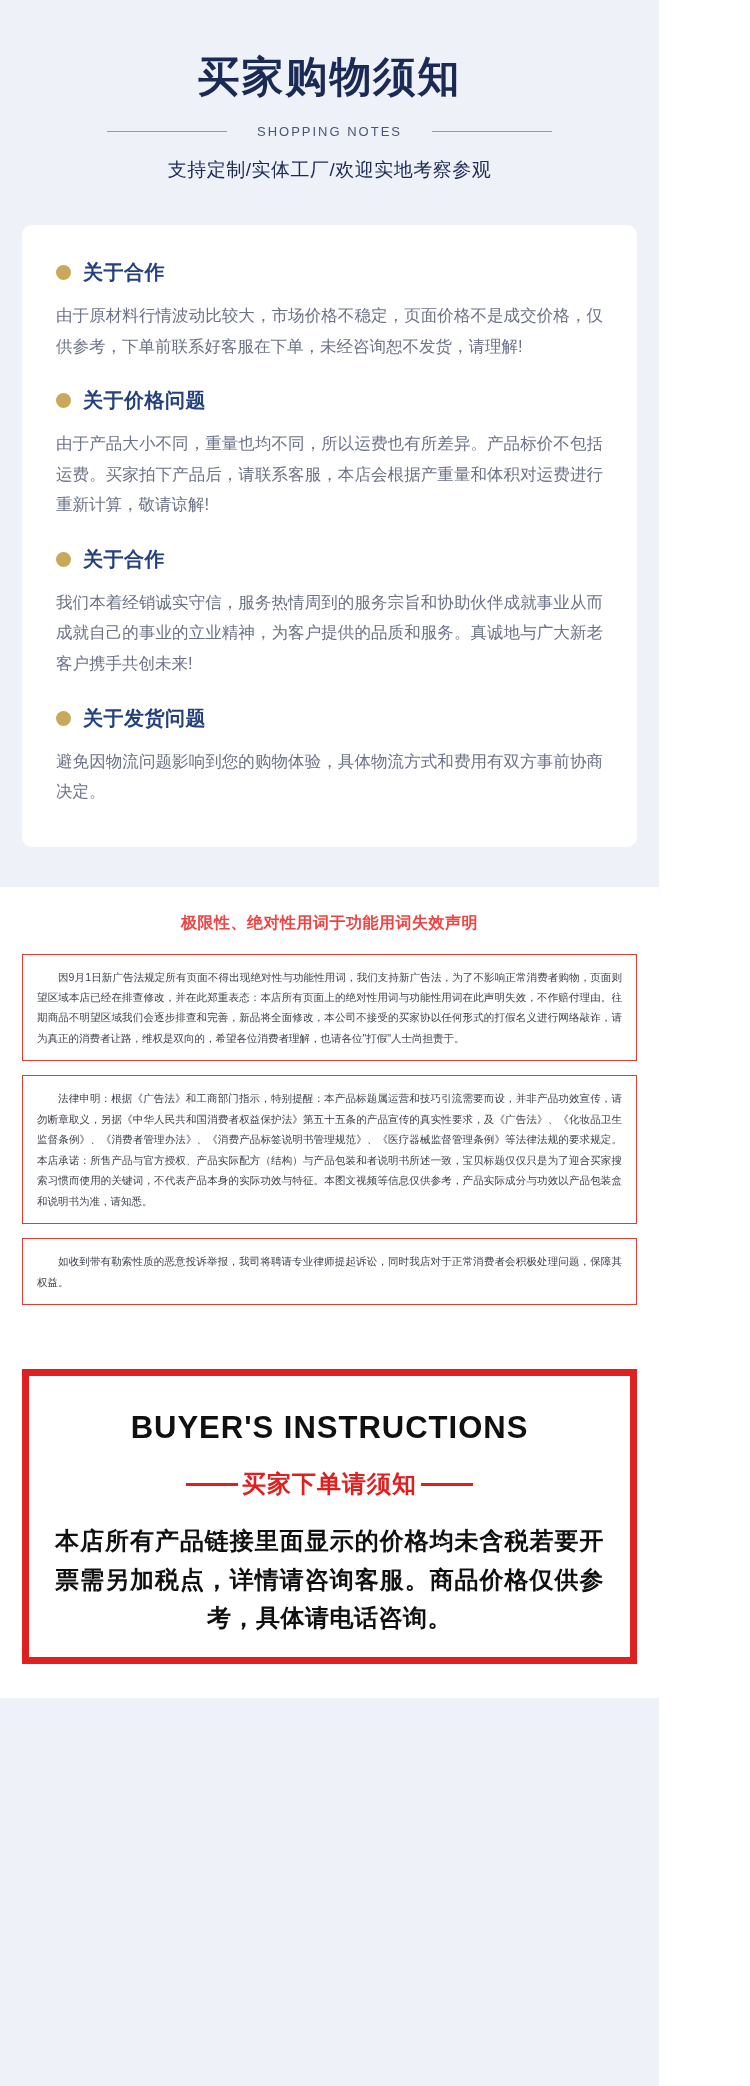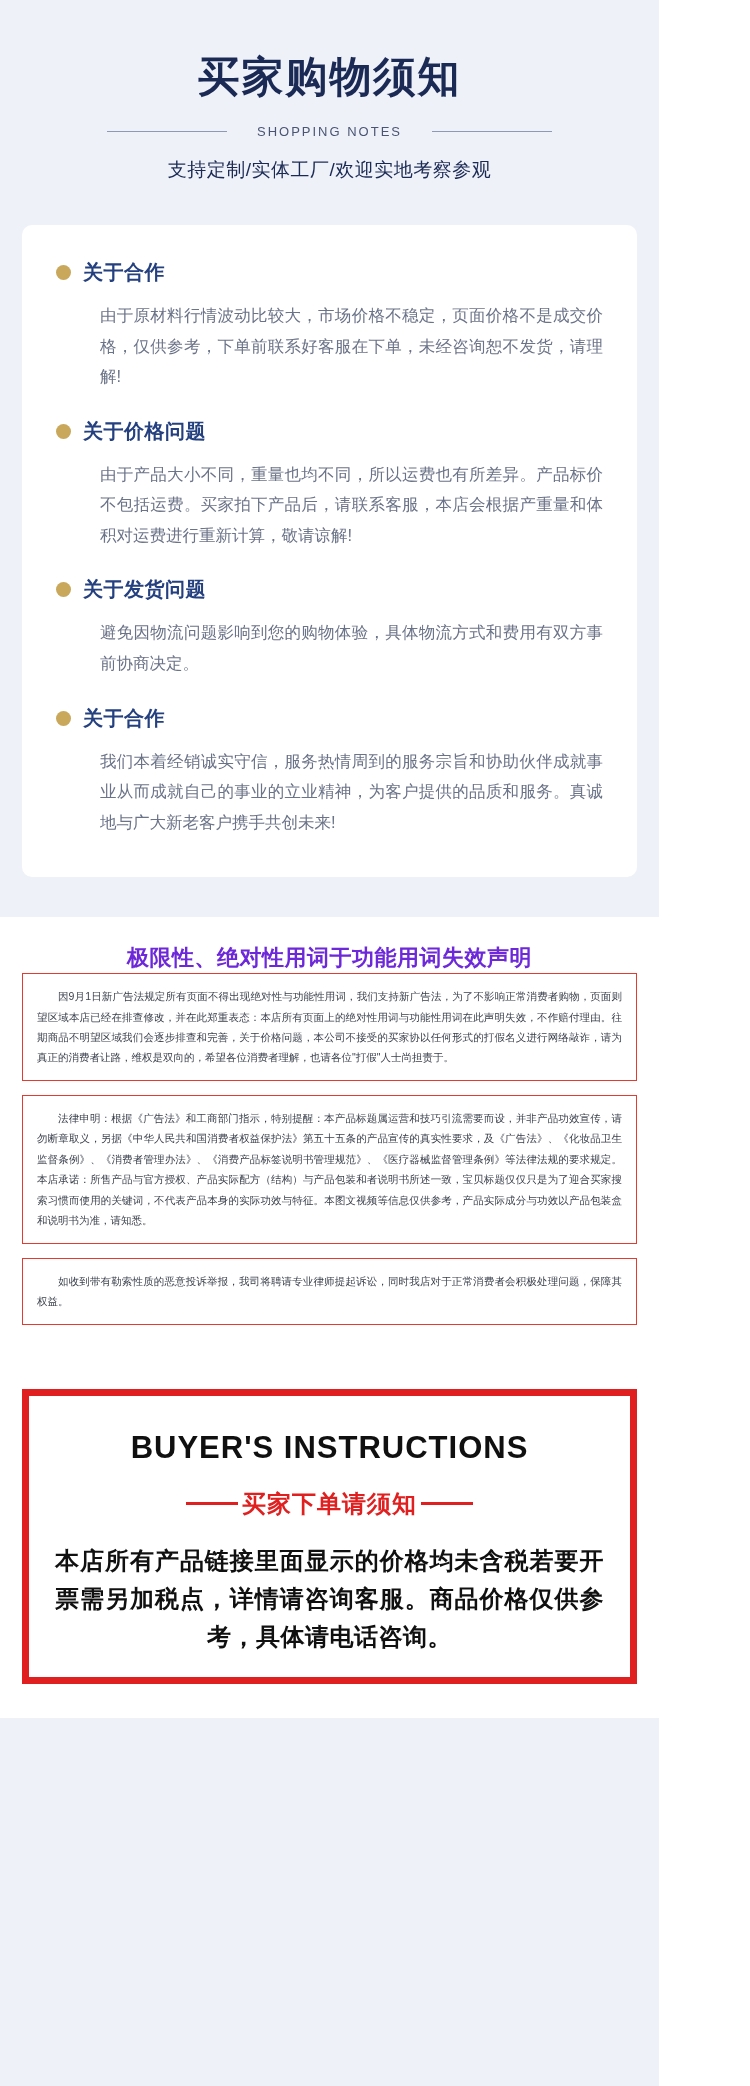--- a/index.html
+++ b/index.html
@@ -78,35 +78,35 @@
     font-size: 20px;
     font-weight: bold;
     color: #24407f;
     letter-spacing: 0.5px;
   }
   .note-body {
     font-size: 16.5px;
     line-height: 1.85;
     color: #6b7388;
     text-align: justify;
-    margin-left: 44px;
   }
 
   
   .disclaimer {
     background: #ffffff;
     margin-top: 40px;
     padding: 26px 22px 30px 22px;
   }
   .disclaimer-title {
     text-align: center;
-    color: #6d28d9;
-    font-size: 22px;
-    font-weight: bold;
-    letter-spacing: 0.5px;
+    color: #ef4444;
+    font-size: 16px;
+    font-weight: bold;
+    letter-spacing: 0.5px;
+    margin-bottom: 20px;
   }
   .red-box {
     border: 1px solid #e23b32;
     padding: 12px 14px;
     margin-bottom: 14px;
   }
   .red-box:last-child { margin-bottom: 16px; }
   .red-box p {
     font-size: 10.5px;
     line-height: 1.95;
@@ -189,40 +189,40 @@
       <div class="note-head">
         <span class="dot"></span>
         <span class="note-title">关于价格问题</span>
       </div>
       <p class="note-body">由于产品大小不同，重量也均不同，所以运费也有所差异。产品标价不包括运费。买家拍下产品后，请联系客服，本店会根据产重量和体积对运费进行重新计算，敬请谅解!</p>
     </div>
 
     <div class="note-block">
       <div class="note-head">
         <span class="dot"></span>
+        <span class="note-title">关于合作</span>
+      </div>
+      <p class="note-body">我们本着经销诚实守信，服务热情周到的服务宗旨和协助伙伴成就事业从而成就自己的事业的立业精神，为客户提供的品质和服务。真诚地与广大新老客户携手共创未来!</p>
+    </div>
+
+    <div class="note-block">
+      <div class="note-head">
+        <span class="dot"></span>
         <span class="note-title">关于发货问题</span>
       </div>
       <p class="note-body">避免因物流问题影响到您的购物体验，具体物流方式和费用有双方事前协商决定。</p>
-    </div>
-
-    <div class="note-block">
-      <div class="note-head">
-        <span class="dot"></span>
-        <span class="note-title">关于合作</span>
-      </div>
-      <p class="note-body">我们本着经销诚实守信，服务热情周到的服务宗旨和协助伙伴成就事业从而成就自己的事业的立业精神，为客户提供的品质和服务。真诚地与广大新老客户携手共创未来!</p>
     </div>
 
   </div>
 
   <div class="disclaimer">
     <div class="disclaimer-title">极限性、绝对性用词于功能用词失效声明</div>
 
     <div class="red-box">
-      <p>因9月1日新广告法规定所有页面不得出现绝对性与功能性用词，我们支持新广告法，为了不影响正常消费者购物，页面则望区域本店已经在排查修改，并在此郑重表态：本店所有页面上的绝对性用词与功能性用词在此声明失效，不作赔付理由。往期商品不明望区域我们会逐步排查和完善，关于价格问题，本公司不接受的买家协以任何形式的打假名义进行网络敲诈，请为真正的消费者让路，维权是双向的，希望各位消费者理解，也请各位"打假"人士尚担责于。</p>
+      <p>因9月1日新广告法规定所有页面不得出现绝对性与功能性用词，我们支持新广告法，为了不影响正常消费者购物，页面则望区域本店已经在排查修改，并在此郑重表态：本店所有页面上的绝对性用词与功能性用词在此声明失效，不作赔付理由。往期商品不明望区域我们会逐步排查和完善，新品将全面修改，本公司不接受的买家协以任何形式的打假名义进行网络敲诈，请为真正的消费者让路，维权是双向的，希望各位消费者理解，也请各位"打假"人士尚担责于。</p>
     </div>
     <div class="red-box">
       <p>法律申明：根据《广告法》和工商部门指示，特别提醒：本产品标题属运营和技巧引流需要而设，并非产品功效宣传，请勿断章取义，另据《中华人民共和国消费者权益保护法》第五十五条的产品宣传的真实性要求，及《广告法》、《化妆品卫生监督条例》、《消费者管理办法》、《消费产品标签说明书管理规范》、《医疗器械监督管理条例》等法律法规的要求规定。本店承诺：所售产品与官方授权、产品实际配方（结构）与产品包装和者说明书所述一致，宝贝标题仅仅只是为了迎合买家搜索习惯而使用的关键词，不代表产品本身的实际功效与特征。本图文视频等信息仅供参考，产品实际成分与功效以产品包装盒和说明书为准，请知悉。</p>
     </div>
     <div class="red-box">
       <p>如收到带有勒索性质的恶意投诉举报，我司将聘请专业律师提起诉讼，同时我店对于正常消费者会积极处理问题，保障其权益。</p>
     </div>
   </div>
 
   <div class="buyer-wrap">

